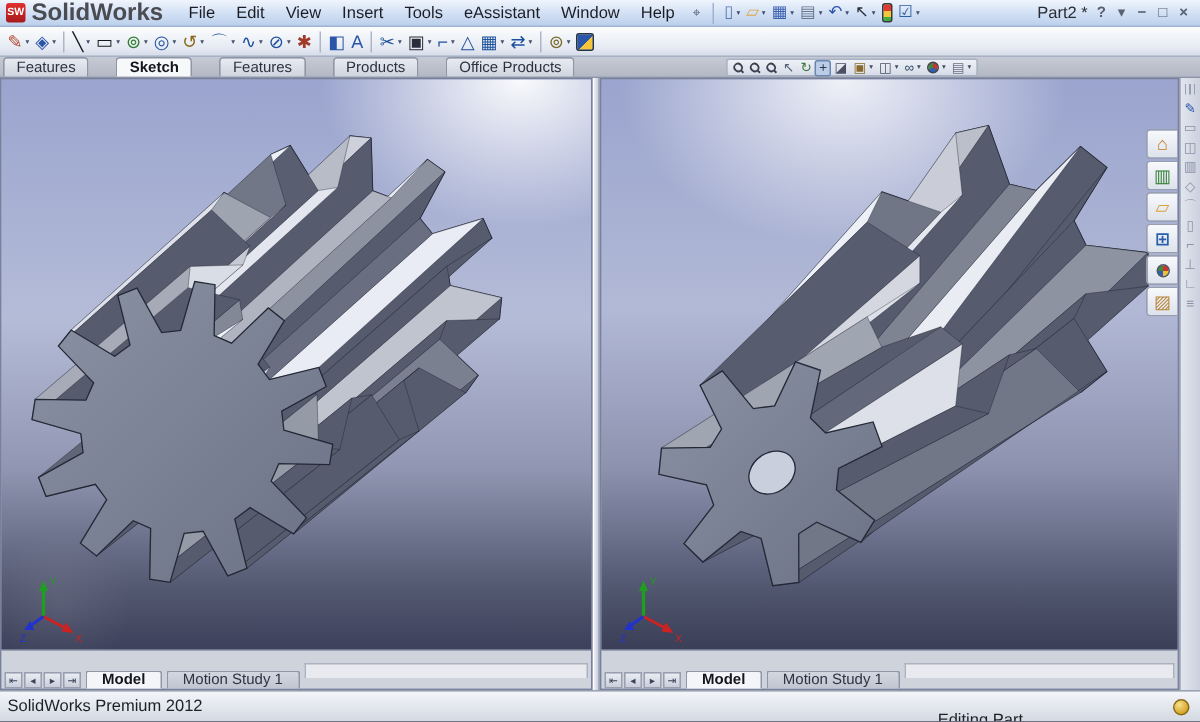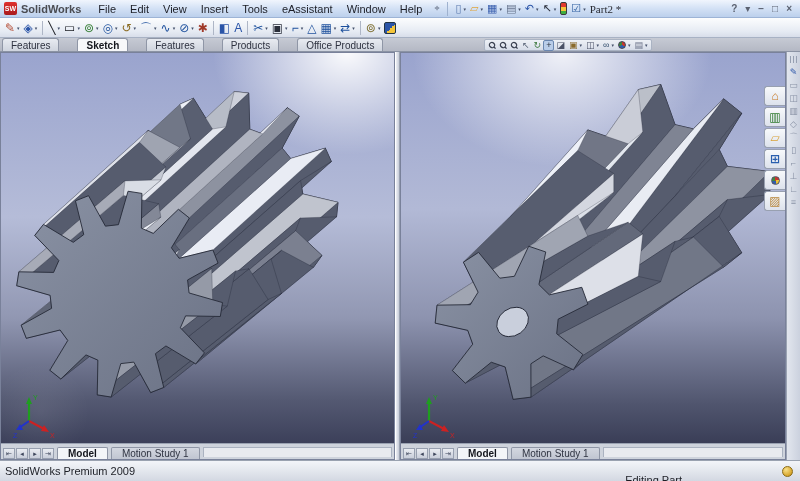--- a/index.html
+++ b/index.html
@@ -4,26 +4,26 @@
 <style>
   html,body{margin:0;padding:0;background:#222;}
   *{box-sizing:border-box;font-family:"Liberation Sans","DejaVu Sans",sans-serif;}
   #app{width:800px;height:481px;position:relative;overflow:hidden;background:#c7d3e8;user-select:none;}
 
   
   .titlebar{height:18px;display:flex;align-items:center;padding:0 4px;gap:2px;
     background:linear-gradient(#f0f5fd,#d3e1f5 50%,#bcd0ec);border-bottom:1px solid #9db4d6;}
   .logo{width:13px;height:13px;background:linear-gradient(#e0312f,#a81a1c);border-radius:2px;
     color:#fff;font-size:7px;font-weight:bold;display:flex;align-items:center;justify-content:center;flex:none;}
-  .appname{font-weight:bold;color:#4a4c52;font-size:11px;margin:0 8px 0 2px;}
+  .appname{font-weight:bold;color:#4a4c52;font-size:16px;margin:0 8px 0 2px;}
   .menu-item{font-size:11px;padding:1px 7px;color:#1c1e26;border-radius:2px;}
   .pin{font-size:9px;color:#5a6478;margin:0 3px;}
   .tbsep{width:1px;height:14px;background:#9fb2cf;margin:0 3px;}
   .titlebar .cell{height:16px;display:inline-flex;align-items:center;padding:0 2px;font-size:11px;}
-  .title-text{flex:1;text-align:left;font-size:11px;color:#2a2c33;font-family:Liberation Serif, serif;}
+  .title-text{flex:1;text-align:right;font-size:11px;color:#2a2c33;}
   .wc{font-size:10px;color:#5a6170;padding:0 4px;font-weight:bold;}
 
   
   .toolbar2{height:20px;display:flex;align-items:center;padding-left:3px;
     background:linear-gradient(#fcfdfe,#e6ebf3 70%,#d8deea);border-bottom:1px solid #a8b2c4;}
   .toolbar2 .cell{height:18px;display:inline-flex;align-items:center;padding:0 2px;font-size:12px;}
   .glyph{display:inline-flex;align-items:center;justify-content:center;line-height:1;}
   .dd{font-size:5px;color:#44506a;margin-left:2px;}
   .sep{width:1px;height:14px;background:#aeb6c6;margin:0 3px;display:inline-block;}
   .traffic{width:7px;height:13px;border:1px solid #3a3a3a;border-radius:2px;
@@ -59,21 +59,21 @@
     radial-gradient(ellipse 55% 42% at 88% 0%, rgba(255,255,255,.95), rgba(255,255,255,0) 62%),
     radial-gradient(circle 70px at 10% 92%, rgba(255,255,255,.07), rgba(255,255,255,0) 70%),
     linear-gradient(to bottom,#9aa4ce 0%,#b5bcd8 42%,#9197b2 68%,#545972 89%,#3c405a 100%);}
   .gfx-right{background:
     radial-gradient(ellipse 60% 45% at 42% 0%, rgba(255,255,255,.85), rgba(255,255,255,0) 65%),
     linear-gradient(to bottom,#9aa4ce 0%,#b2b9d6 40%,#8d93af 68%,#50556e 90%,#3a3e57 100%);}
   .gear-svg{position:absolute;inset:0;width:100%;height:100%;}
   .triad{position:absolute;left:12px;bottom:4px;}
 
   
-  .mt-row{height:16px;background:#ced3dc;border-top:1px solid #9aa2b2;display:flex;align-items:flex-end;padding-left:2px;gap:1px;}
+  .mt-row{height:26px;background:#ced3dc;border-top:1px solid #9aa2b2;display:flex;align-items:flex-end;padding-left:2px;gap:1px;}
   .nav-btn{width:12px;height:11px;font-size:7px;display:inline-flex;align-items:center;justify-content:center;
     background:linear-gradient(#eaedf2,#c9cedb);border:1px solid #98a0b0;color:#3c445a;margin-bottom:0px;}
   .m-tab{font-size:10px;height:12px;line-height:12px;padding:0 10px;color:#2f3442;
     background:linear-gradient(#d3d7e0,#c0c5d1);border:1px solid #8f96a6;border-bottom:none;border-radius:2px 2px 0 0;margin-left:2px;white-space:nowrap;}
   .m-tab.active{background:#f3f5f8;font-weight:bold;color:#14161d;}
   .mt-fill{flex:1;height:10px;background:#e8eaef;border:1px solid #aab2c0;border-bottom:none;margin:0 2px;align-self:center;}
 
   
   .right-strip{width:14px;background:linear-gradient(90deg,#e2e6ee,#cbd1de);border-left:1px solid #9aa2b2;
     display:flex;flex-direction:column;align-items:center;padding-top:1px;}
@@ -499,17 +499,17 @@
         <span class="rs-cell">
           <span class="glyph" style="color: rgb(138, 147, 166);">∟</span>
         </span>
         <span class="rs-cell">
           <span class="glyph" style="color: rgb(138, 147, 166);">≡</span>
         </span>
       </div>
   </div>
 
   <div class="statusbar">
-    <span>SolidWorks Premium 2009</span>
+    <span>SolidWorks Premium 2012</span>
     <span class="sb-right">Editing Part</span>
     <span class="sb-coin"></span>
   </div>
 </div>
 
 </body></html>

